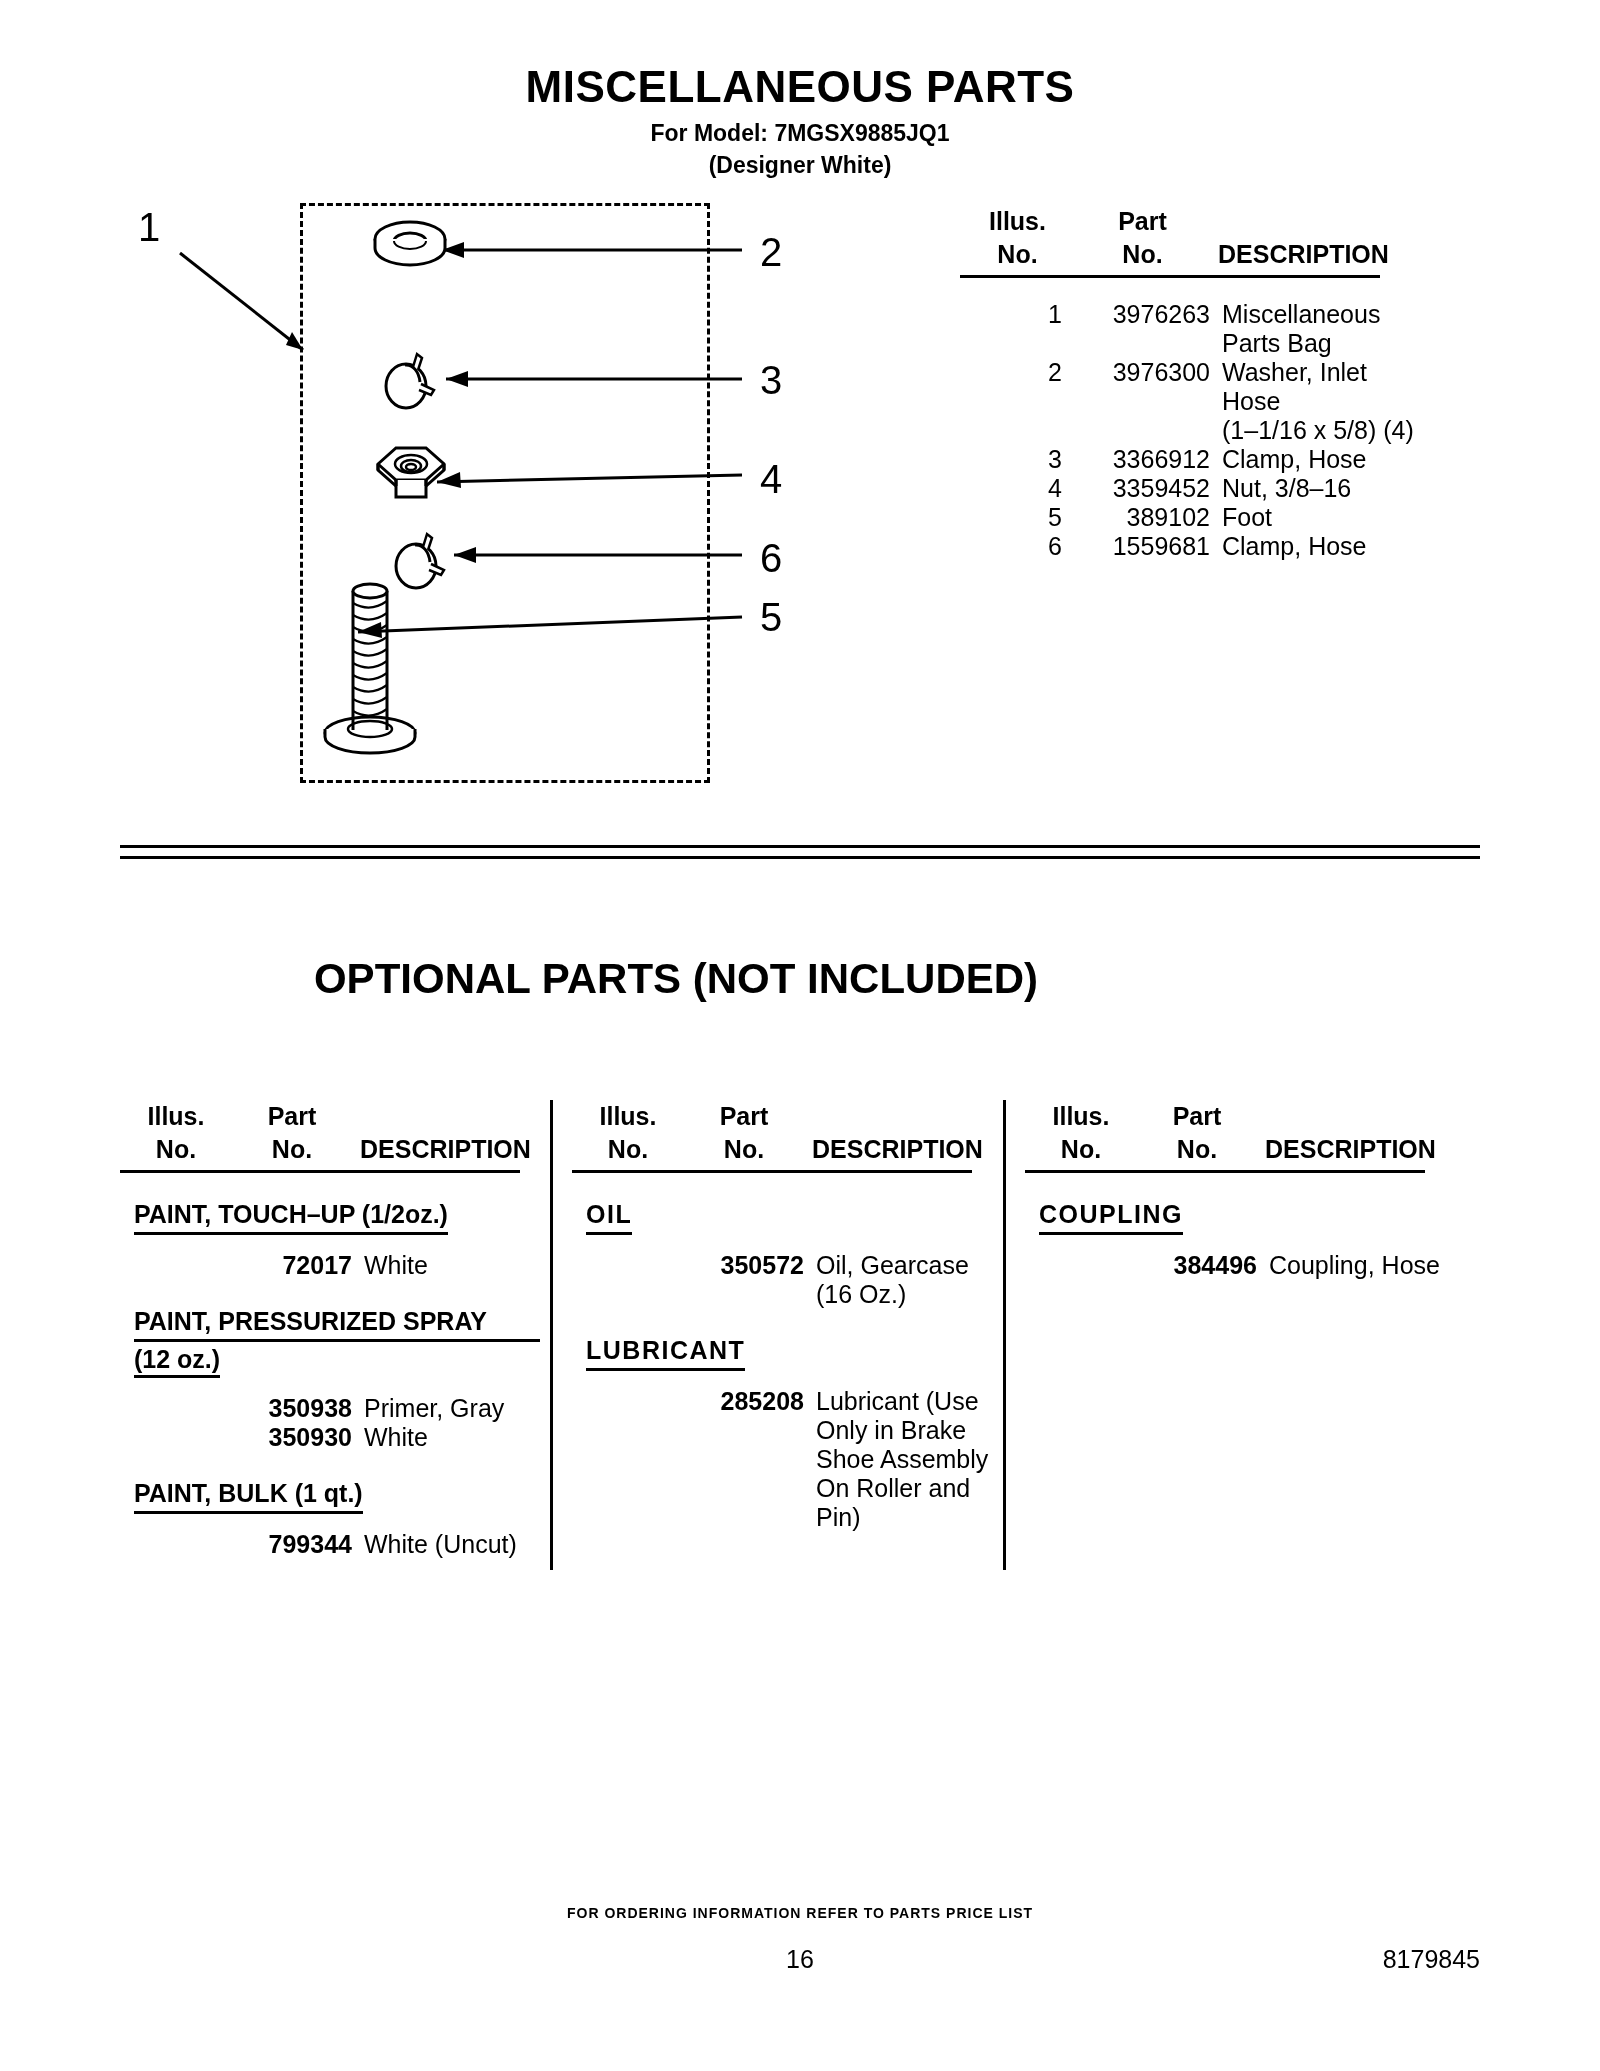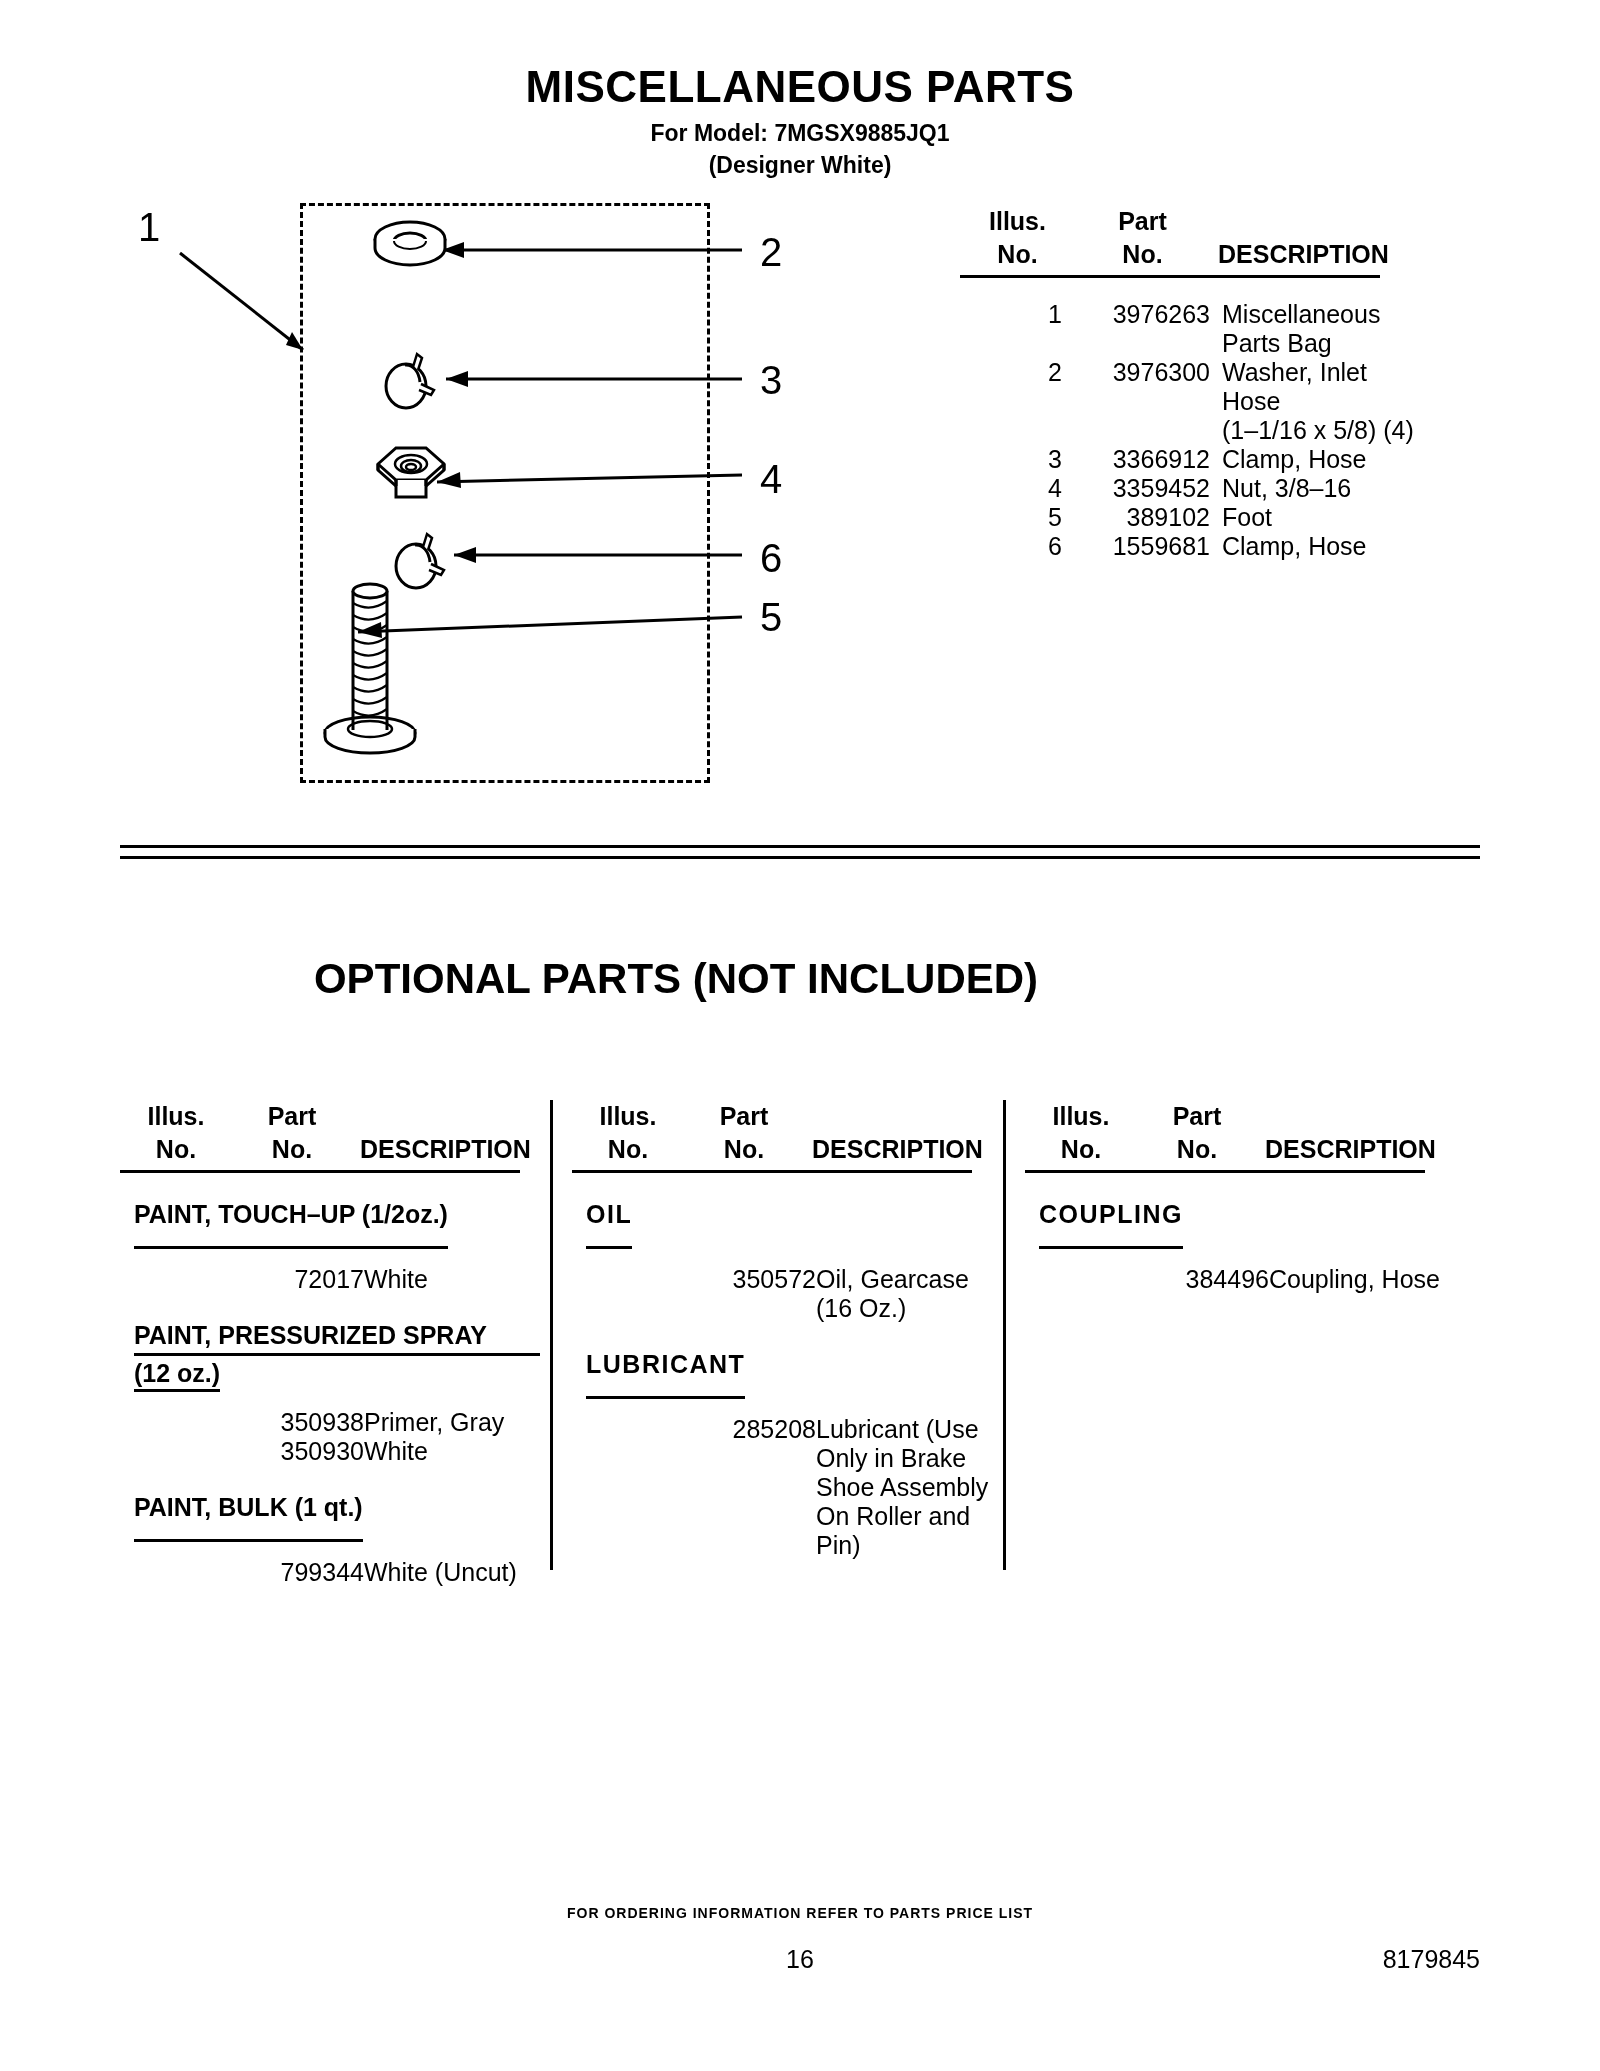--- a/index.html
+++ b/index.html
@@ -199,21 +199,21 @@
     margin-top: 2px;
   }
 
   .group { margin-top: 26px; }
   .group-title {
     display: inline-block;
     font-size: 25px;
     font-weight: bold;
     line-height: 31px;
     border-bottom: 3px solid #000;
-    padding-bottom: 16px;
+    padding-bottom: 2px;
     margin-left: 14px;
   }
   .group-title.letter-spaced { letter-spacing: 1.5px; }
   .group-title-block {
     display: block;
     margin-left: 14px;
   }
   .group-title-block .gt-line1 {
     display: block;
     font-size: 25px;
@@ -227,22 +227,22 @@
     font-size: 25px;
     font-weight: bold;
     line-height: 31px;
     border-bottom: 3px solid #000;
     padding-bottom: 0;
     margin-top: 2px;
   }
   .group-rows { margin-top: 16px; }
   .oc-row { position: relative; min-height: 29px; }
   .oc-row .r-part {
-    position: absolute; left: 72px; top: 0; width: 172px;
-    text-align: right; font-size: 25px; line-height: 29px;
+    position: absolute; left: 60px; top: 0; width: 172px;
+    text-align: right; font-size: 25px; line-height: 29px; font-weight: bold;
   }
   .oc-row .r-desc {
     margin-left: 244px; font-size: 25px; line-height: 29px;
     white-space: pre-line;
   }
 
   
   .footer-note {
     position: absolute;
     top: 1905px;

